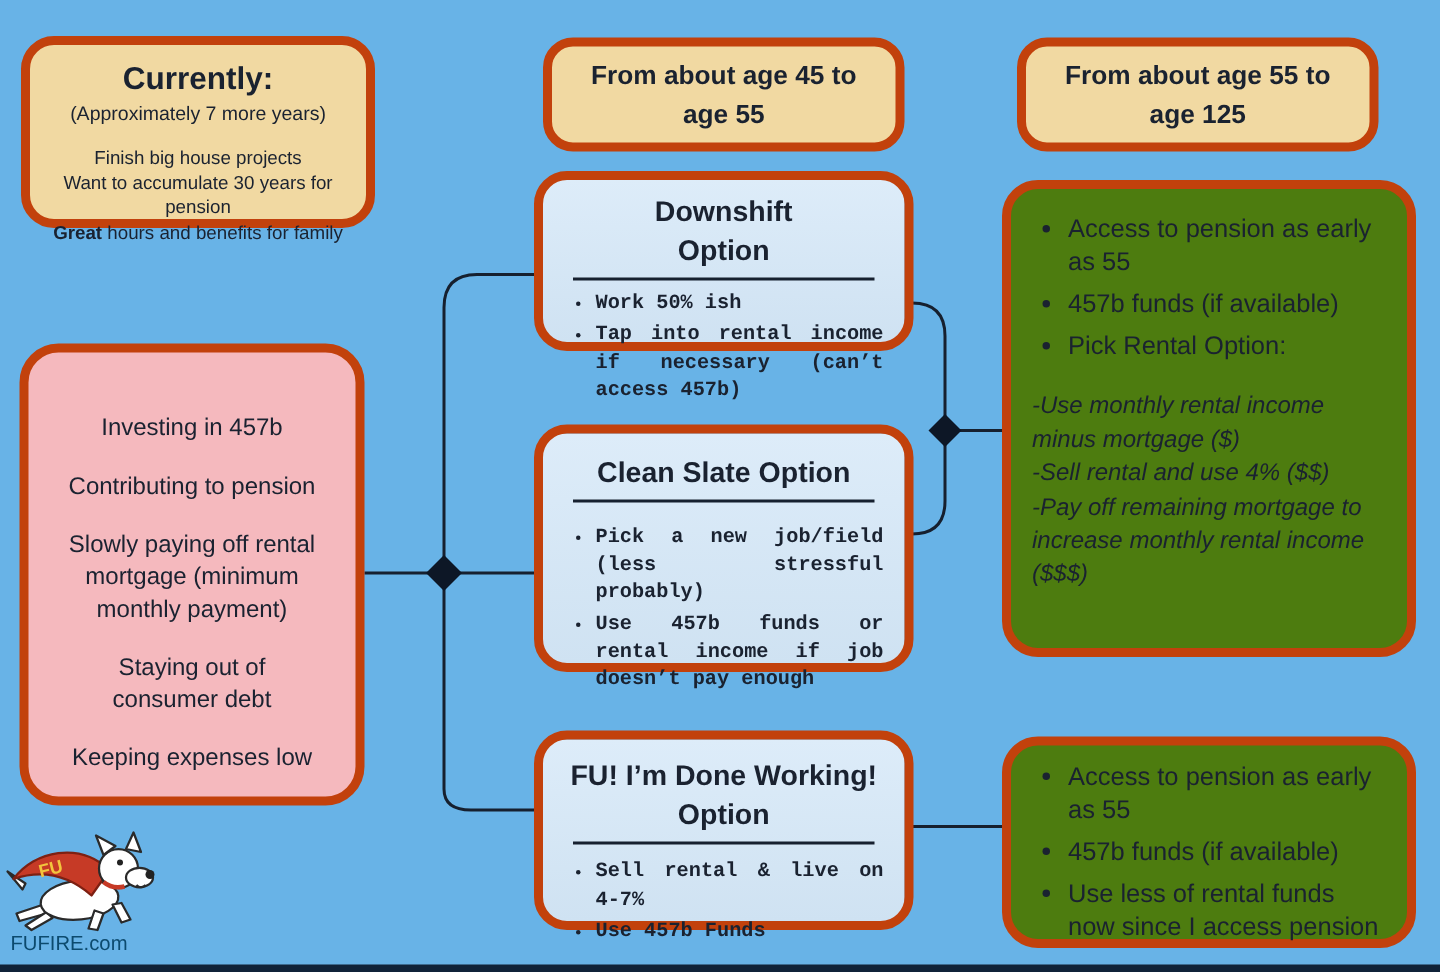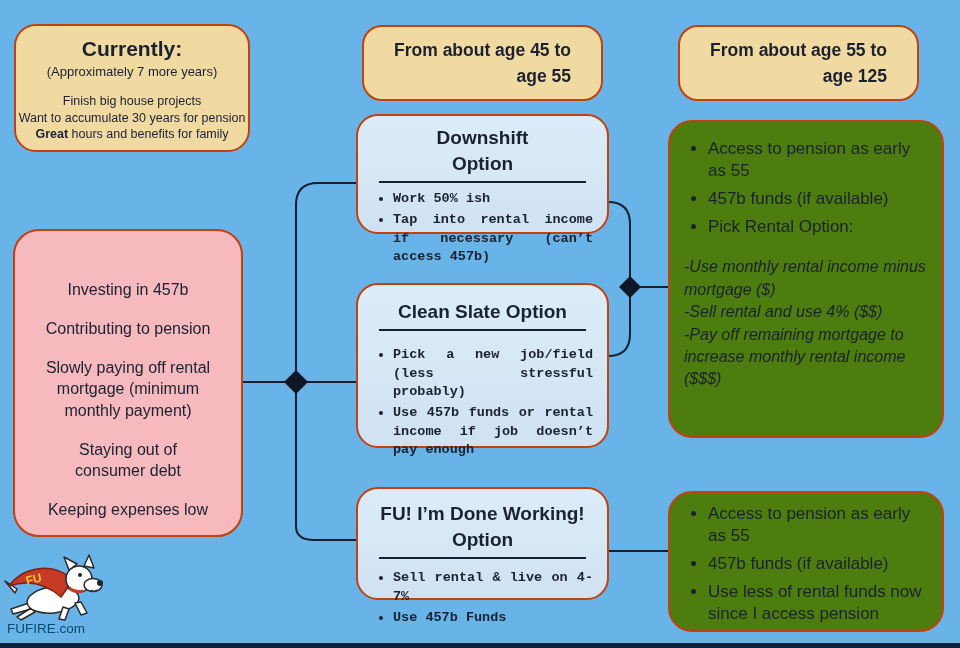--- a/index.html
+++ b/index.html
@@ -6,35 +6,35 @@
   .canvas {
     position: relative;
     width: 960px;
     height: 648px;
     background: #68b3e7;
     overflow: hidden;
     font-family: "Liberation Sans", sans-serif;
     color: #1a2230;
   }
   .connectors { position: absolute; left: 0; top: 0; width: 960px; height: 648px; }
-  .box { position: absolute; border: 2px solid #c2410c; box-sizing: border-box; }
+  .box { position: absolute; border: 6px solid #c2410c; box-sizing: border-box; }
 
   
   .tan { background: #f1d9a2; }
   .currently {
     left: 14px; top: 24px; width: 236px; height: 128px;
     border-radius: 22px; text-align: center; padding-top: 11px;
   }
   .cur-title { font-size: 21px; font-weight: bold; }
   .cur-sub { font-size: 13px; margin-top: 3px; }
   .cur-lines { font-size: 12.5px; margin-top: 14px; line-height: 1.32; }
   .phase {
     width: 241px; height: 76px; border-radius: 20px;
     display: flex; align-items: center; justify-content: center;
-    text-align: right; font-weight: bold; font-size: 17.5px;
+    text-align: center; font-weight: bold; font-size: 17.5px;
     line-height: 1.5; white-space: pre-line;
   }
   .phase1 { left: 362px; top: 25px; }
   .phase2 { left: 678px; top: 25px; }
 
   
   .status {
     left: 13px; top: 229px; width: 230px; height: 308px;
     background: #f5b9be; border-radius: 26px;
     display: flex; flex-direction: column; justify-content: flex-end; align-items: center;
@@ -43,21 +43,21 @@
   .status-item { margin: 9px 0; white-space: pre-line; }
 
   
   .option {
     left: 356px; width: 253px;
     background: linear-gradient(#ddecf9, #cfe2f2);
     border-radius: 22px; padding: 9px 14px 6px;
   }
   .opt-downshift { top: 114px; height: 120px; }
   .opt-cleanslate { top: 283px; height: 165px; padding-top: 14px; }
-  .opt-fu { top: 487px; height: 113px; padding-top: 12px; }
+  .opt-fu { top: 487px; height: 133px; padding-top: 12px; }
   .opt-title { text-align: center; font-weight: bold; font-size: 19px; line-height: 1.38; }
   .opt-rule { border: none; border-top: 2px solid #16202f; margin: 4px auto 7px; width: 94%; }
   .opt-cleanslate .opt-rule { margin-bottom: 15px; }
   .opt-fu .opt-rule { margin-bottom: 10px; }
   .opt-list { margin: 0; padding-left: 21px; font-weight: bold; font-size: 13.5px; line-height: 1.38; text-align: justify; font-family: Liberation Mono, monospace; }
   .opt-list li { margin-bottom: 2px; }
 
   
   .outcome {
     left: 668px; width: 276px;

